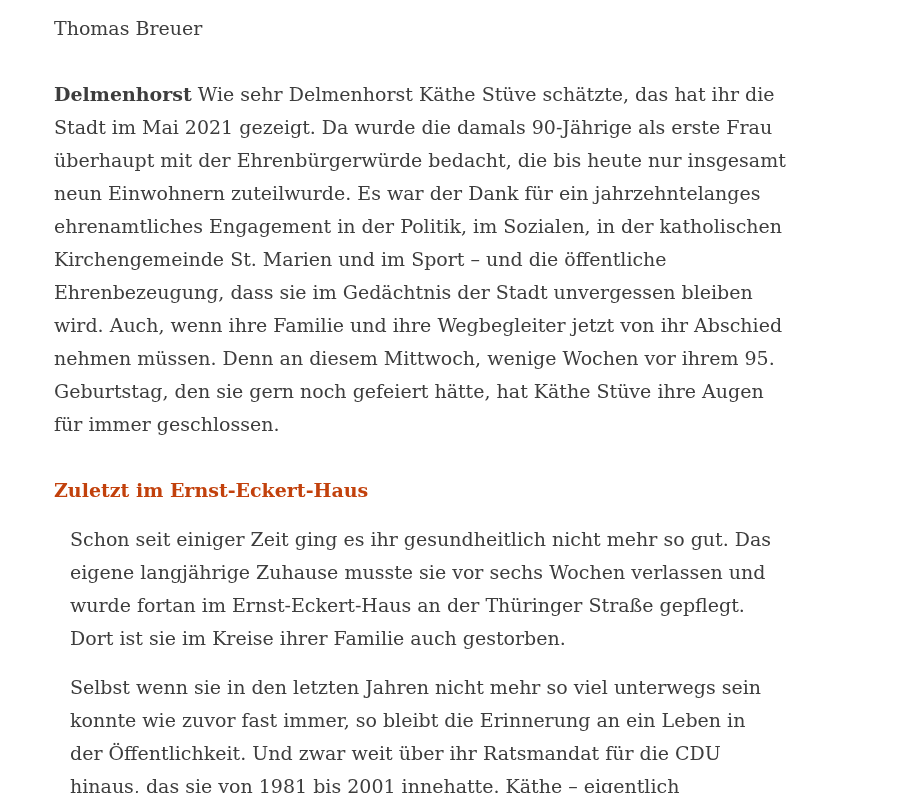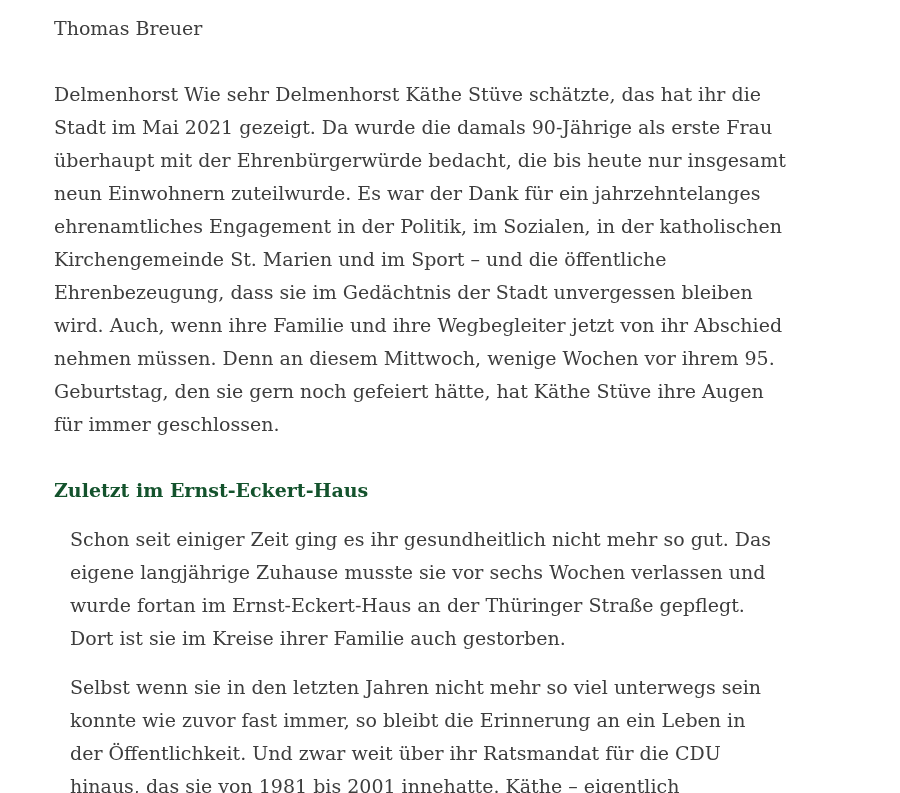--- a/index.html
+++ b/index.html
@@ -22,29 +22,29 @@
     -webkit-font-smoothing: antialiased;
   }
   .byline {
     margin: 0 0 33px 0;
     font-weight: 400;
   }
   .lead-para {
     margin: 0 0 33px 0;
   }
   .lead-para .location {
-    font-weight: 400;
+    font-weight: 700;
     text-align: center;
   }
   .subheading {
     margin: 0;
     font-size: 19px;
     line-height: 33px;
     font-weight: 700;
-    color: #14532d;
+    color: #c2410c;
   }
   .body-para {
     margin: 16px;
   }
 </style>
 </head>
 <body>
 
 <div class="page">
   <article>

